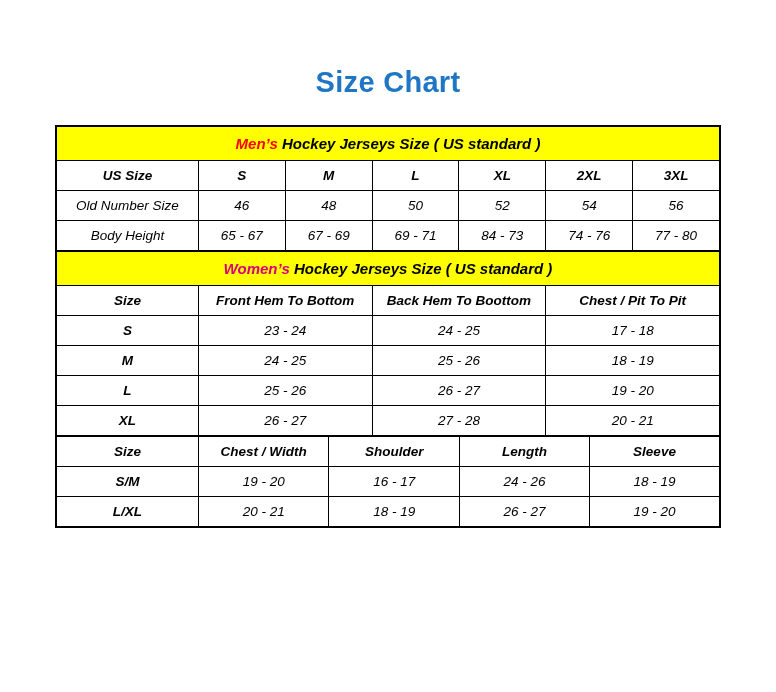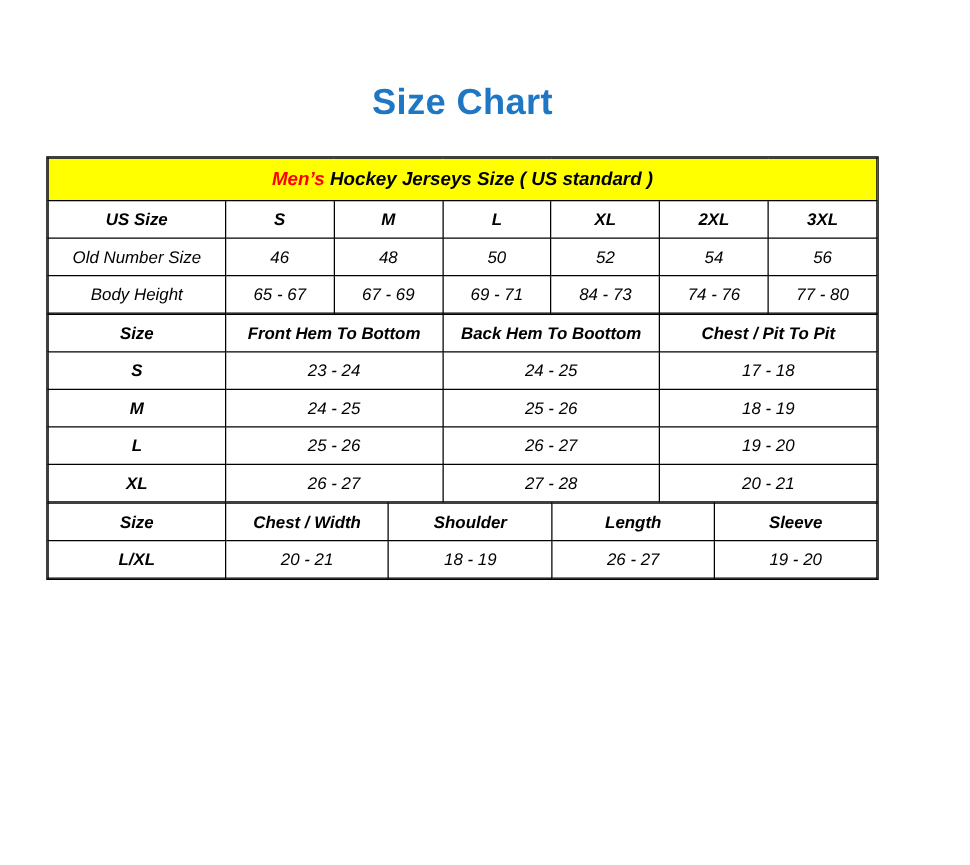--- a/index.html
+++ b/index.html
@@ -11,20 +11,21 @@
     height: 692px;
     background: #ffffff;
     font-family: "Liberation Sans", sans-serif;
     color: #000000;
   }
   .page {
     position: relative;
     width: 740px;
     height: 692px;
     box-sizing: border-box;
+    margin-left: 18px;
   }
   .title {
     text-align: center;
     color: #1f77c4;
     font-size: 29px;
     font-weight: bold;
     padding-top: 66px;
     letter-spacing: 0.3px;
   }
   .chart-wrap {
@@ -116,20 +117,23 @@
 
     <table>
       <colgroup>
         <col style="width:21.4%">
           <col style="width:26.2%">
           <col style="width:26.2%">
           <col style="width:26.2%">
       </colgroup>
       <tbody>
         <tr>
+          <td class="band" colspan="4"><span class="accent-magenta">Women’s</span><span> Hockey Jerseys Size ( US standard )</span></td>
+        </tr>
+        <tr>
           <td class="hdr">Size</td>
           <td class="hdr">Front Hem To Bottom</td>
           <td class="hdr">Back Hem To Boottom</td>
           <td class="hdr">Chest / Pit To Pit</td>
         </tr>
         <tr>
           <td class="bold-cell">S</td>
           <td>23 - 24</td>
           <td>24 - 25</td>
           <td>17 - 18</td>
@@ -165,20 +169,27 @@
       </colgroup>
       <tbody>
         <tr>
           <td class="hdr">Size</td>
           <td class="hdr">Chest / Width</td>
           <td class="hdr">Shoulder</td>
           <td class="hdr">Length</td>
           <td class="hdr">Sleeve</td>
         </tr>
         <tr>
+          <td class="bold-cell">S/M</td>
+          <td>19 - 20</td>
+          <td>16 - 17</td>
+          <td>24 - 26</td>
+          <td>18 - 19</td>
+        </tr>
+        <tr>
           <td class="bold-cell">L/XL</td>
           <td>20 - 21</td>
           <td>18 - 19</td>
           <td>26 - 27</td>
           <td>19 - 20</td>
         </tr>
       </tbody>
     </table>
 
   </div>

